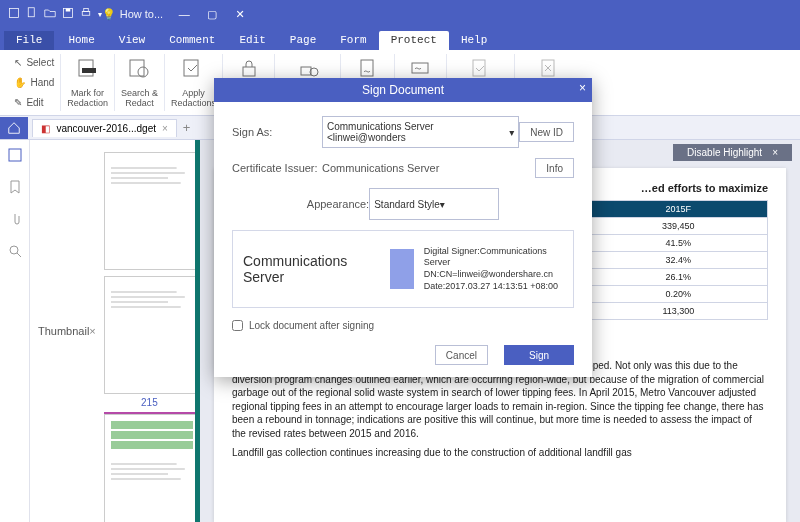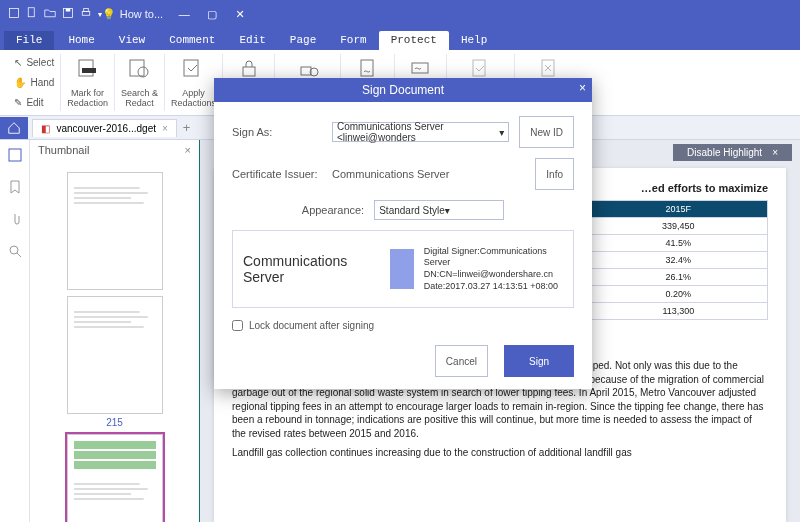--- a/index.html
+++ b/index.html
@@ -23,21 +23,21 @@
 .rgrp.small { align-items: flex-start; }
 .rgrp.small .opt { display: flex; align-items: center; gap: 4px; font-size: 10px; padding: 1px 0; }
 .rgrp.disabled { color: #aaa; }
 .tabstrip { height: 24px; background: #eef0f8; display: flex; align-items: center; font-size: 10px; border-bottom: 1px solid #d0d5e8; }
 .tabstrip .home { width: 28px; height: 22px; background: #4a5fc1; display: flex; align-items: center; justify-content: center; color: #fff; }
 .tabstrip .tab { background: #fff; border: 1px solid #d0d5e8; border-bottom: none; padding: 3px 8px; margin-left: 4px; display: flex; align-items: center; gap: 6px; }
 .tabstrip .tab .x { color: #999; cursor: pointer; }
 .tabstrip .plus { margin-left: 6px; color: #888; cursor: pointer; font-size: 13px; }
 .workspace { display: flex; height: 382px; }
 .leftrail { width: 30px; background: #fff; border-right: 1px solid #e0e2ec; display: flex; flex-direction: column; align-items: center; padding-top: 8px; gap: 14px; color: #777; }
-.thumbpanel { width: 170px; border-right: 1px solid #0f766e; display: flex; flex-direction: column; }
+.thumbpanel { width: 170px; border-right: 5px solid #0f766e; display: flex; }
 .thumbpanel .hdr { display: flex; justify-content: space-between; align-items: center; padding: 4px 8px; font-size: 11px; color: #555; }
 .thumbpanel .hdr .x { cursor: pointer; color: #888; }
 .thumbpanel .list { flex: 1; overflow: auto; padding: 6px 0; text-align: center; }
 .thumb { margin: 6px auto 4px; }
 .thumb .page { width: 96px; height: 118px; background: #fff; border: 1px solid #ccc; margin: 0 auto; padding: 6px; font-size: 4px; color: #888; overflow: hidden; text-align: left; }
 .thumb .page.sel { outline: 2px solid #b54aa8; }
 .thumb .pg { font-size: 10px; color: #4a5fc1; margin-top: 3px; }
 .docarea { flex: 1; background: #e8eaf2; position: relative; overflow: hidden; }
 .docarea .pill { position: absolute; right: 8px; top: 4px; background: #6a7186; color: #fff; font-size: 10px; padding: 3px 14px; display: flex; align-items: center; gap: 10px; }
 .docarea .pill .x { cursor: pointer; }
@@ -46,24 +46,24 @@
 .ttbl { width: 100%; border-collapse: collapse; font-size: 9px; margin-bottom: 8px; }
 .ttbl th, .ttbl td { border: 1px solid #cfd4e4; padding: 3px 6px; text-align: center; }
 .ttbl th { background: #0c4a6e; color: #fff; font-weight: normal; }
 .signhere { border: 1px solid #b54aa8; display: inline-block; padding: 1px 4px; font-size: 9px; color: #b54aa8; margin-bottom: 2px; }
 .para { font-size: 10px; line-height: 1.35; margin-bottom: 6px; }
 .modal-bg { position: absolute; left: 0; top: 78px; right: 0; bottom: 0; }
 .modal { position: absolute; left: 214px; top: 0; width: 378px; background: #fff; box-shadow: 0 4px 18px rgba(0,0,0,.35); font-size: 11px; color: #555; }
 .modal .mtitle { background: #4a5fc1; color: #fff; height: 24px; display: flex; align-items: center; justify-content: center; position: relative; font-size: 12px; }
 .modal .mtitle .x { position: absolute; right: 6px; top: 3px; cursor: pointer; font-size: 12px; }
 .modal .body { padding: 14px 18px 12px; }
-.modal .row { display: flex; align-items: center; gap: 10px; margin-bottom: 10px; }
+.modal .row { display: flex; align-items: center; gap: 0; margin-bottom: 10px; }
 .modal .row .k { width: 90px; text-align: left; }
-.modal select, .modal .selbox { flex: 1; border: 1px solid #b9bfd6; height: 20px; font-size: 10px; padding: 0 4px; color: #333; background: #fff; }
-.modal .btn { border: 1px solid #b9bfd6; height: 32px; padding: 0 10px; background: #fff; font-size: 10px; cursor: pointer; display: inline-flex; align-items: center; }
+.modal select, .modal .selbox { flex: 1; border: 1px solid #b9bfd6; height: 32px; font-size: 10px; padding: 0 4px; color: #333; background: #fff; }
+.modal .btn { border: 1px solid #b9bfd6; height: 20px; padding: 0 10px; background: #fff; font-size: 10px; cursor: pointer; display: inline-flex; align-items: center; }
 .modal .preview { border: 1px solid #d4d8e8; height: 78px; margin: 4px 0 12px; display: flex; align-items: center; padding: 0 10px; gap: 10px; }
 .modal .preview .cs { font-size: 14px; color: #333; }
 .modal .preview .box { width: 26px; height: 40px; background: #8fa0e8; }
 .modal .preview .meta { font-size: 9px; color: #333; line-height: 1.3; }
 .modal .chk { display: flex; align-items: center; gap: 6px; font-size: 10px; margin-bottom: 14px; }
 .modal .chk input { width: 11px; height: 11px; }
 .modal .actions { display: flex; justify-content: flex-end; gap: 16px; }
 .modal .actions .btn.primary { background: #4a5fc1; color: #fff; border-color: #4a5fc1; padding: 0 24px; }
 .fakecontent { background: linear-gradient(#ddd, #ddd) 0 8px/80% 2px no-repeat, linear-gradient(#ddd,#ddd) 0 13px/90% 2px no-repeat, linear-gradient(#ddd,#ddd) 0 18px/70% 2px no-repeat, linear-gradient(#ddd,#ddd) 0 23px/85% 2px no-repeat; }
 .fakegrid { background: repeating-linear-gradient(#9c9, #9c9 8px, #fff 8px, #fff 10px); height: 30px; margin-bottom: 4px; }

